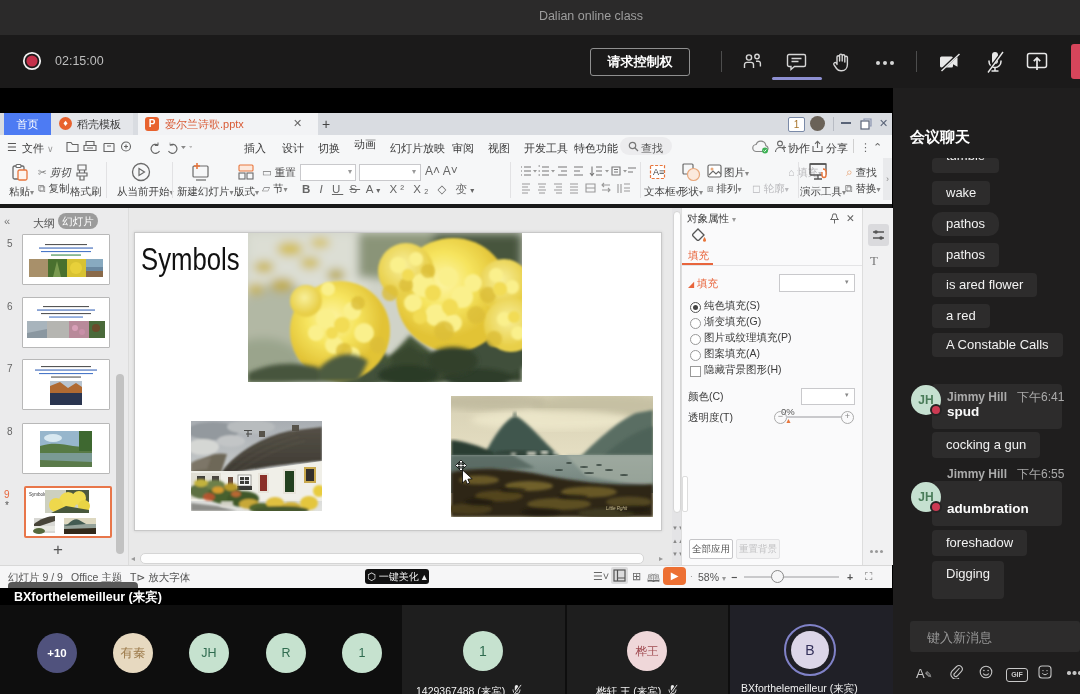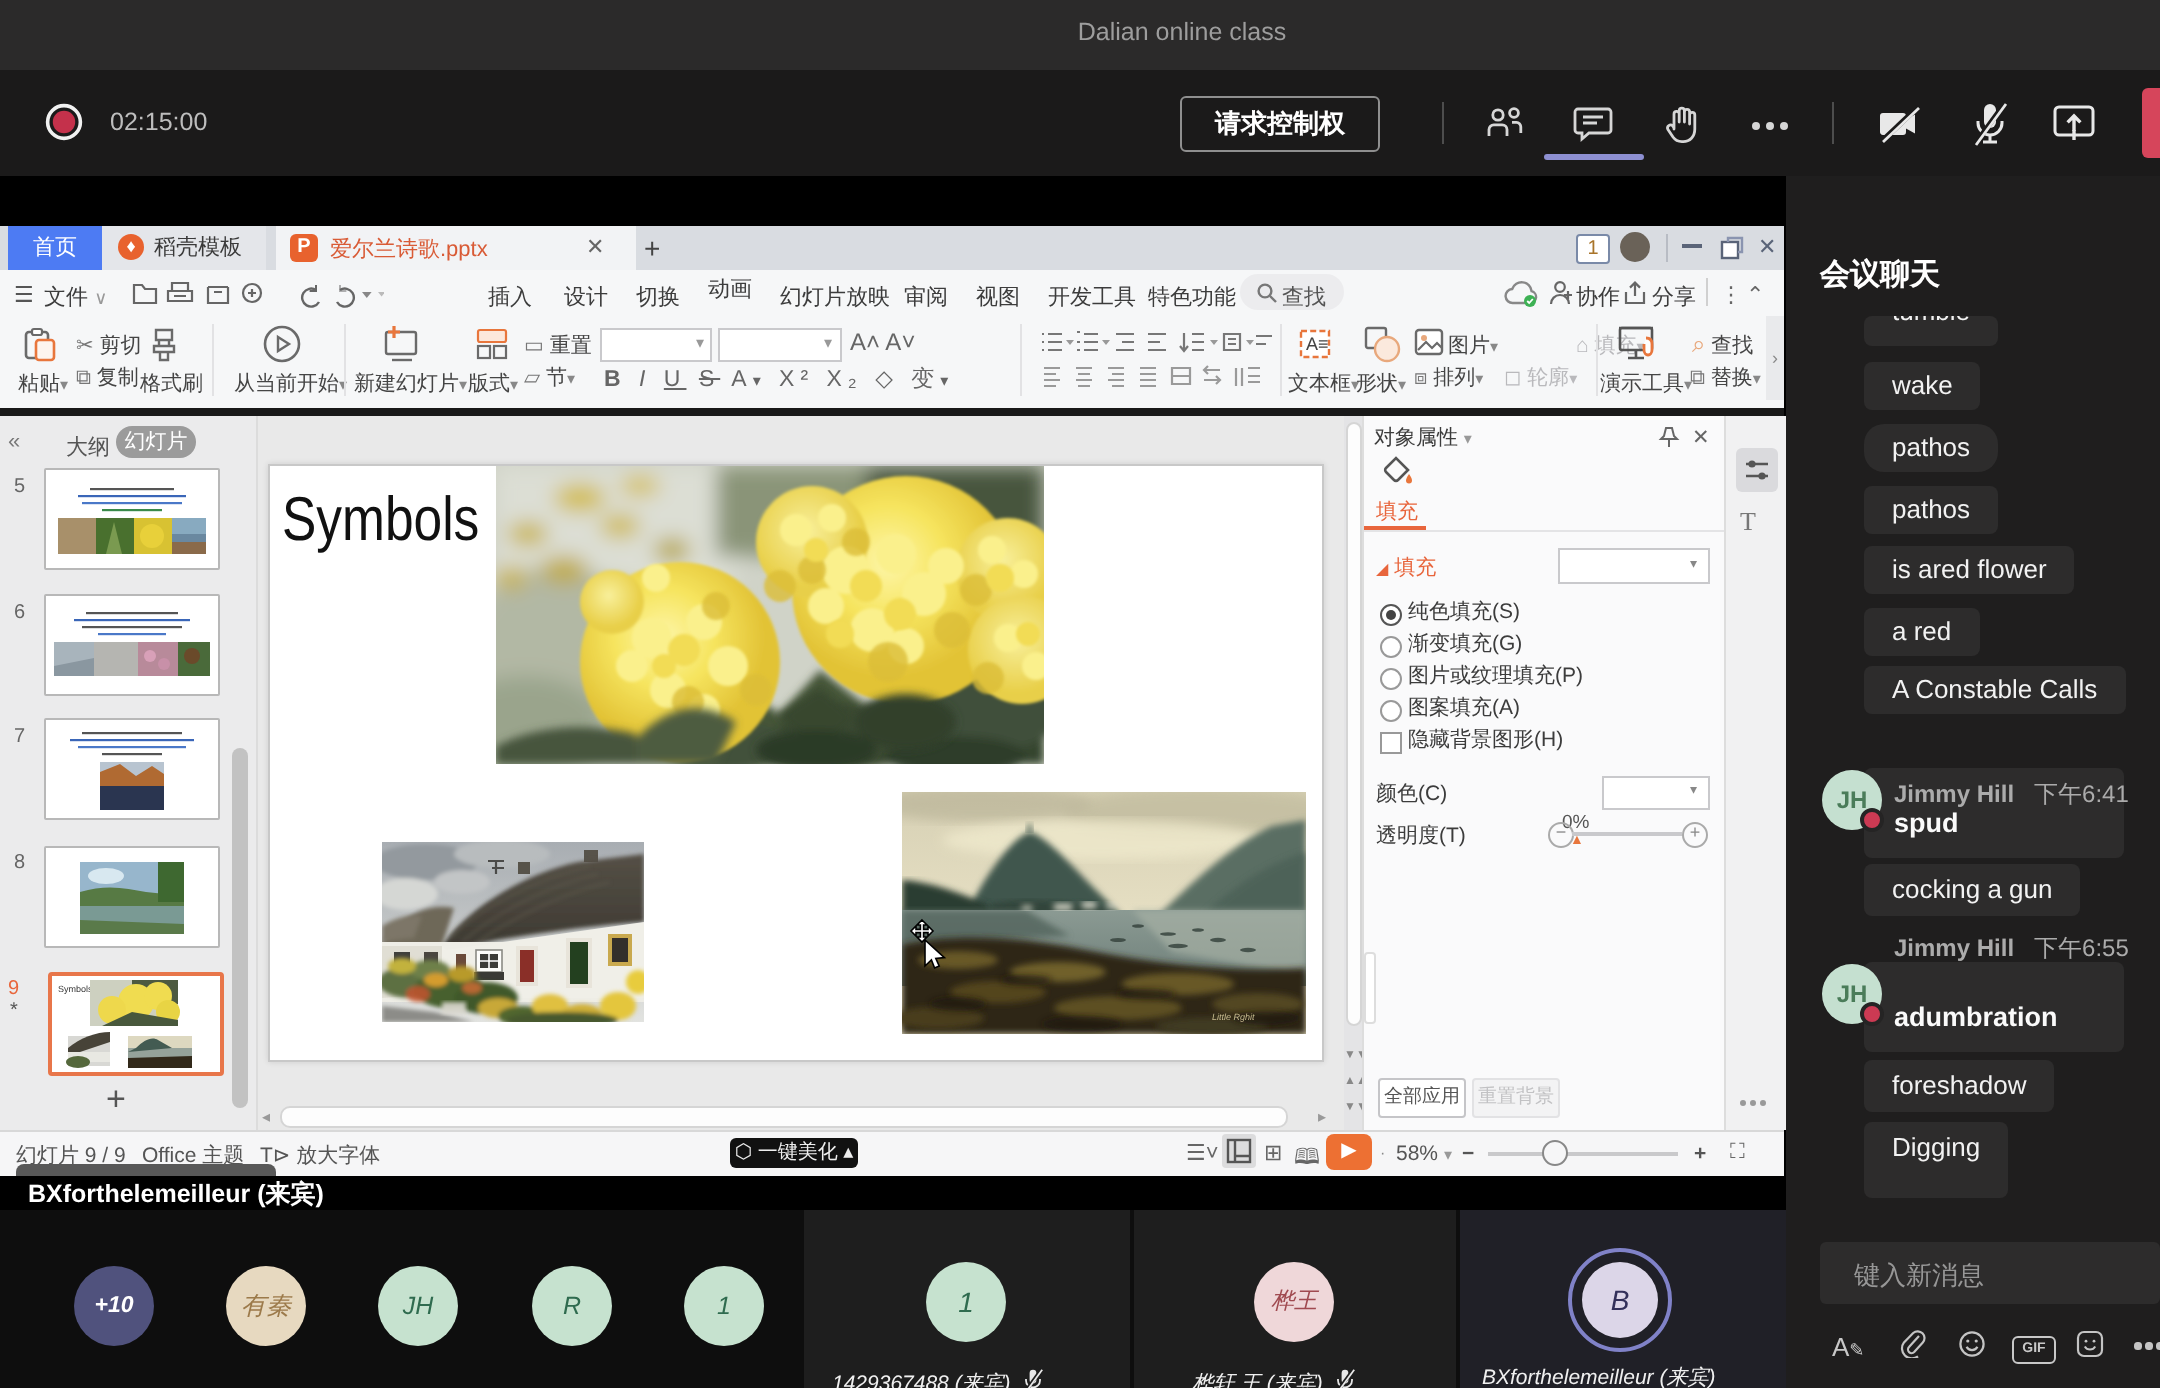--- a/index.html
+++ b/index.html
@@ -153,21 +153,21 @@
       <div class="abs" style="left:873px;top:6px;color:#666;">⌃</div>
     </div>
 
     <div class="abs" id="ribbon" style="left:0;top:45px;width:892px;height:46px;background:#f6f7f8;color:#454545;font-size:10.5px;">
       <svg class="abs" style="left:11px;top:5px" width="19" height="19" viewBox="0 0 19 19">
         <rect x="2" y="3" width="11" height="13" rx="1.5" fill="none" stroke="#6a6a6a" stroke-width="1.3"></rect>
         <rect x="5" y="1.5" width="5" height="3" rx="1" fill="#fff" stroke="#6a6a6a" stroke-width="1.1"></rect>
         <rect x="7" y="7" width="9" height="10" rx="1.5" fill="#fdf4ee" stroke="#e8763c" stroke-width="1.3"></rect>
       </svg>
       <div class="abs" style="left:9px;top:27px;">粘贴<span style="color:#888;font-size:8px;">▾</span></div>
-      <div class="abs" style="left:38px;top:8px;color:#777;">✂ <span style="color:#454545;">剪切</span></div>
+      <div class="abs" style="left:38px;top:8px;color:#777;">✂ <span style="color:#454545;font-style:italic;">剪切</span></div>
       <div class="abs" style="left:38px;top:24px;color:#777;">⧉ <span style="color:#454545;">复制</span></div>
       <svg class="abs" style="left:73px;top:5px" width="18" height="19" viewBox="0 0 18 19">
         <path d="M5 2 h8 v5 h-8 z M6.5 7 v3 M11.5 7 v3 M4 10 h10 v3 h-10 z M7 13 h4 v4 h-4 z" fill="none" stroke="#6a6a6a" stroke-width="1.2"></path>
       </svg>
       <div class="abs" style="left:70px;top:27px;">格式刷</div>
       <div class="abs" style="left:106px;top:4px;width:1px;height:36px;background:#e2e2e4;"></div>
       <svg class="abs" style="left:131px;top:4px" width="20" height="20" viewBox="0 0 20 20">
         <circle cx="10" cy="10" r="8.5" fill="none" stroke="#6a6a6a" stroke-width="1.3"></circle>
         <path d="M8 6.5 L13.5 10 L8 13.5 Z" fill="none" stroke="#6a6a6a" stroke-width="1.2"></path>
       </svg>
@@ -727,21 +727,21 @@
   </svg>
   <div class="abs" style="left:1006px;top:668px;width:20px;height:12px;border:1px solid #c8c8c8;border-radius:3px;color:#c8c8c8;font-size:7px;text-align:center;line-height:12px;font-weight:bold;">GIF</div>
   <svg class="abs" style="left:1038px;top:665px" width="14" height="14" viewBox="0 0 14 14">
     <rect x="1" y="1" width="12" height="12" rx="3" fill="none" stroke="#c4c4c4" stroke-width="1.1"></rect>
     <circle cx="5" cy="5.6" r="0.7" fill="#c4c4c4"></circle>
     <circle cx="9" cy="5.6" r="0.7" fill="#c4c4c4"></circle>
     <path d="M4.4 8.2 a3 3 0 0 0 5.2 0" fill="none" stroke="#c4c4c4" stroke-width="1"></path>
   </svg>
   <div class="abs" style="left:1067px;top:671px;width:3.5px;height:3.5px;border-radius:50%;background:#c4c4c4;box-shadow:5.5px 0 0 #c4c4c4,11px 0 0 #c4c4c4;"></div>
 
-  <div class="abs" id="bottomstrip2" style="left:0;top:605px;width:893px;height:89px;background:#0e0e0e;font-style:italic;">
+  <div class="abs" id="bottomstrip2" style="left:0;top:605px;width:893px;height:89px;background:#0e0e0e;">
     <div class="abs" style="left:402px;top:0;width:163px;height:89px;background:#1e1e1e;"></div>
     <div class="abs" style="left:567px;top:0;width:161px;height:89px;background:#1e1e1e;"></div>
     <div class="abs" style="left:730px;top:0;width:163px;height:89px;background:#202027;"></div>
     <div class="av" style="left:37px;top:28px;width:40px;height:40px;background:#50527d;color:#fff;font-size:11.5px;font-weight:bold;line-height:40px;">+10</div>
     <div class="av" style="left:113px;top:28px;width:40px;height:40px;background:#e7d9c0;color:#9c7a4a;font-size:12.5px;line-height:40px;">有秦</div>
     <div class="av" style="left:189px;top:28px;width:40px;height:40px;background:#c6e2cf;color:#2f6b4f;font-size:12.5px;line-height:40px;">JH</div>
     <div class="av" style="left:266px;top:28px;width:40px;height:40px;background:#c6e2cf;color:#2f6b4f;font-size:12.5px;line-height:40px;">R</div>
     <div class="av" style="left:342px;top:28px;width:40px;height:40px;background:#c6e2cf;color:#2f6b4f;font-size:12.5px;line-height:40px;">1</div>
     <div class="av" style="left:463px;top:26px;width:40px;height:40px;background:#c6e2cf;color:#2f6b4f;font-size:14px;line-height:40px;">1</div>
     <div class="av" style="left:627px;top:26px;width:40px;height:40px;background:#efd7d9;color:#a04a50;font-size:11.5px;line-height:40px;">桦王</div>

